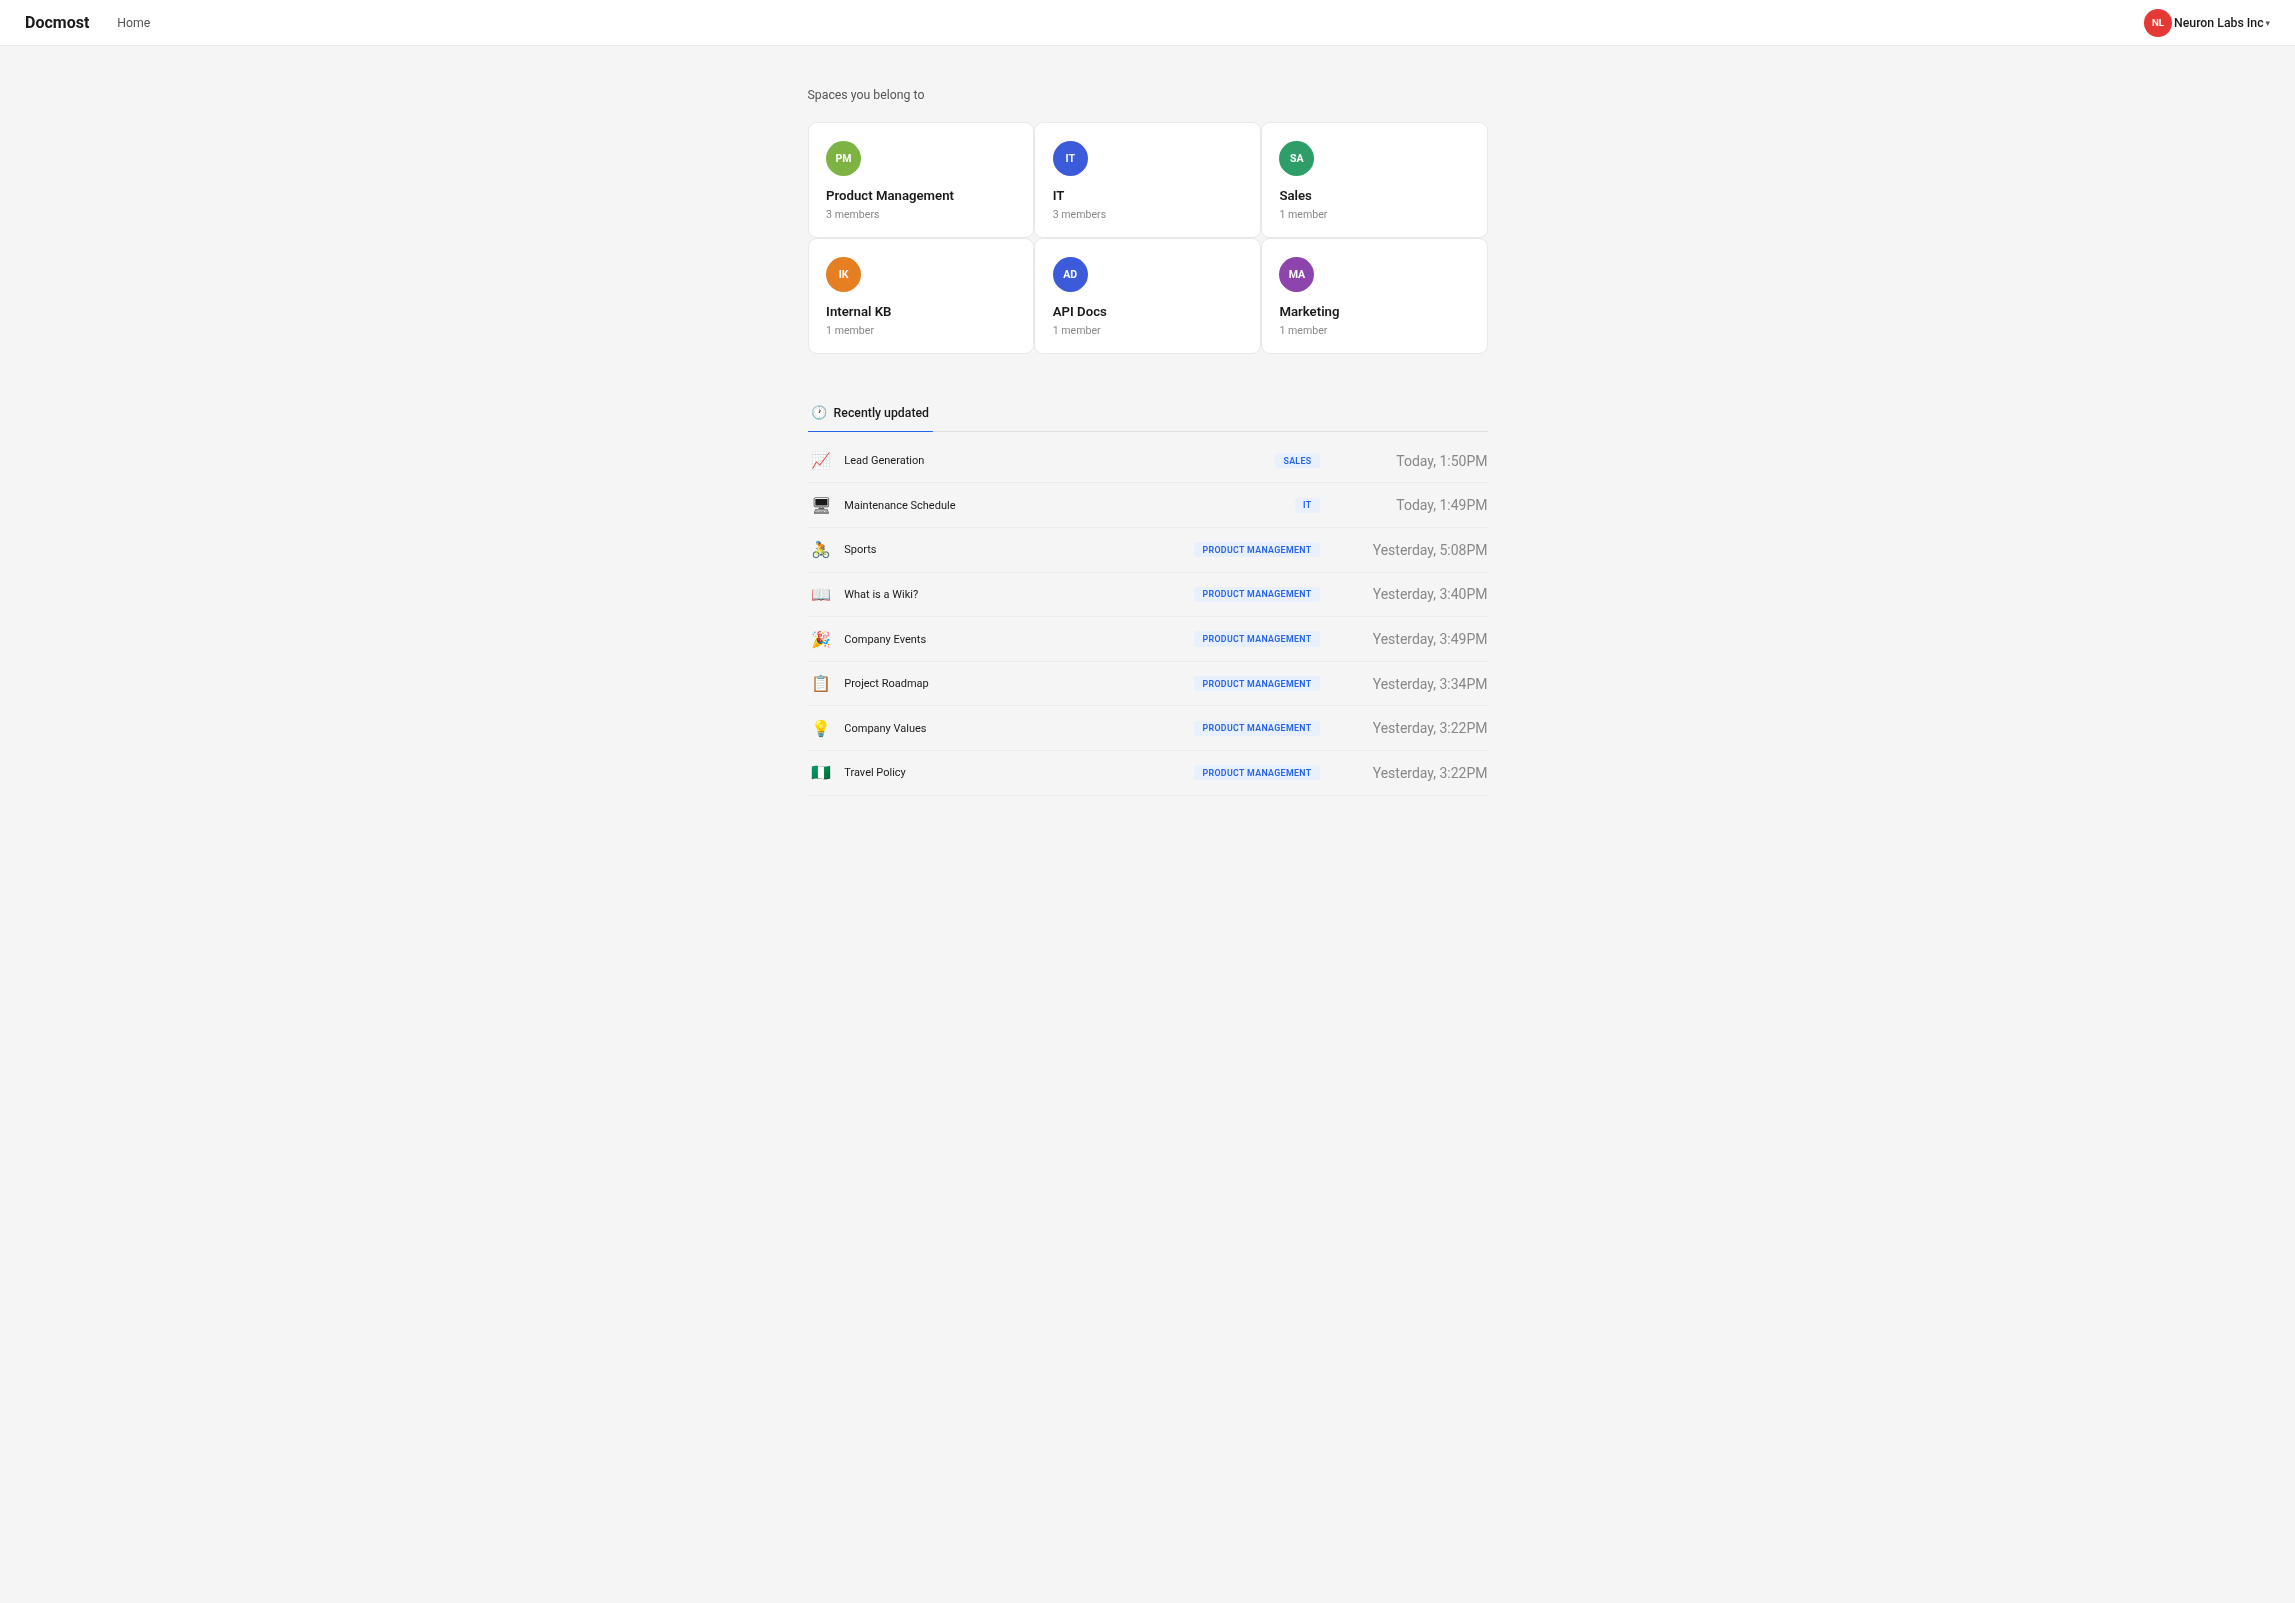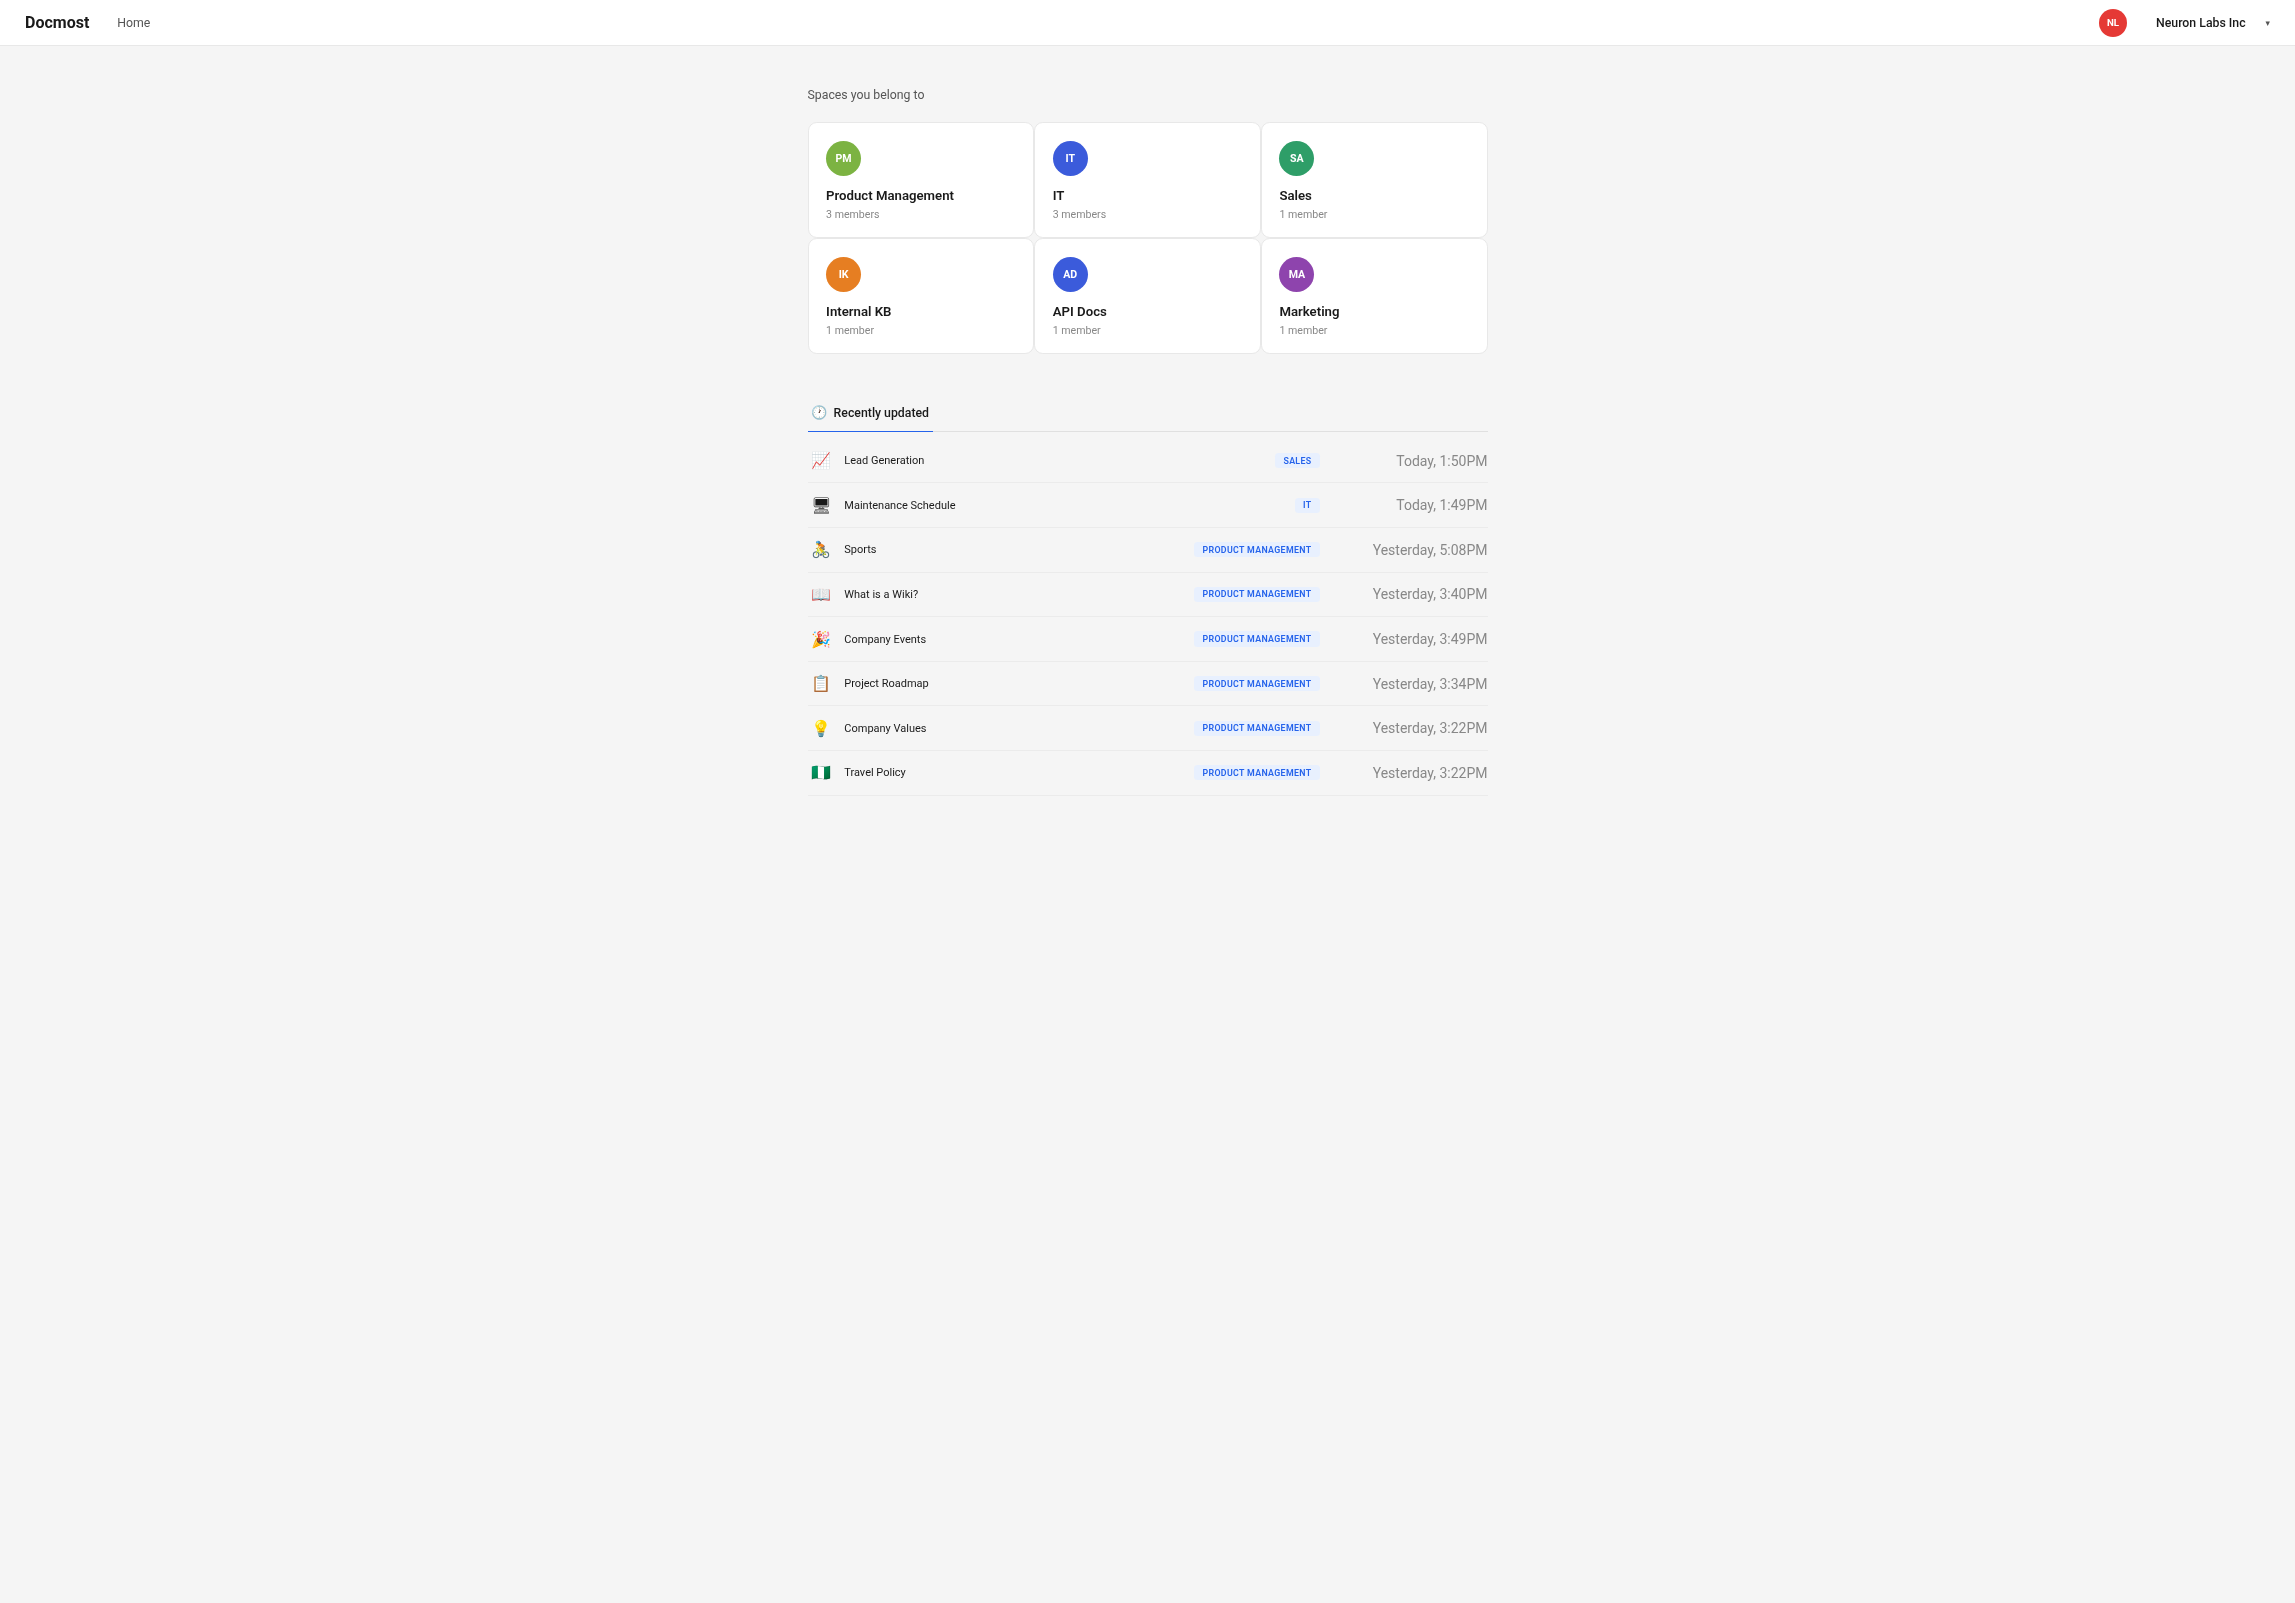--- a/index.html
+++ b/index.html
@@ -31,40 +31,39 @@
       color: #1a1a1a;
     }
     .nav-link {
       font-size: 12.3px;
       color: #555;
       cursor: pointer;
     }
     .topnav-right {
       display: flex;
       align-items: center;
-      gap: 20px;
+      gap: 2px;
       cursor: pointer;
     }
     .user-avatar {
       width: 28px;
       height: 28px;
       border-radius: 50%;
       background: #e53935;
       color: #fff;
       font-size: 9.7px;
       font-weight: 700;
       display: flex;
       align-items: center;
       justify-content: center;
     }
     .user-name {
       font-size: 12.3px;
       color: #1a1a1a;
       font-weight: 500;
-      margin-left: 9px;
     }
     .chevron-down {
       font-size: 8.8px;
       color: #555;
     }
 
     
     .main {
       max-width: 722px;
       margin: 0 auto;

